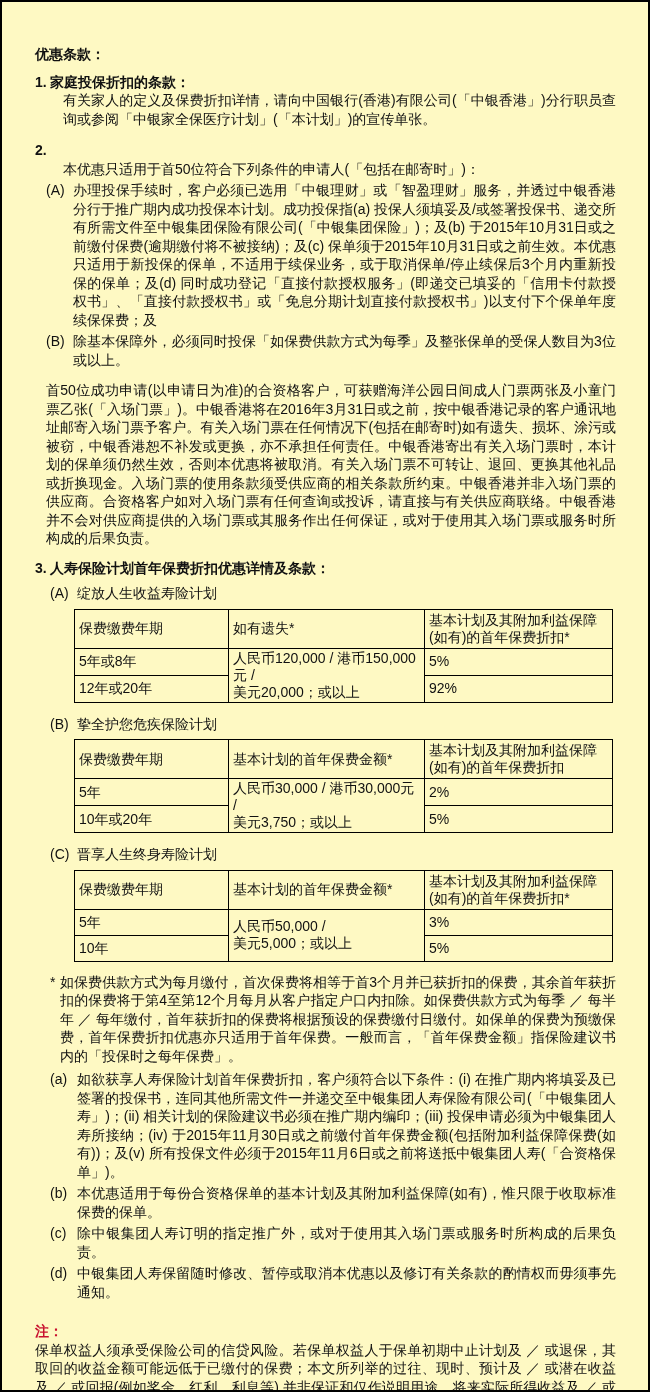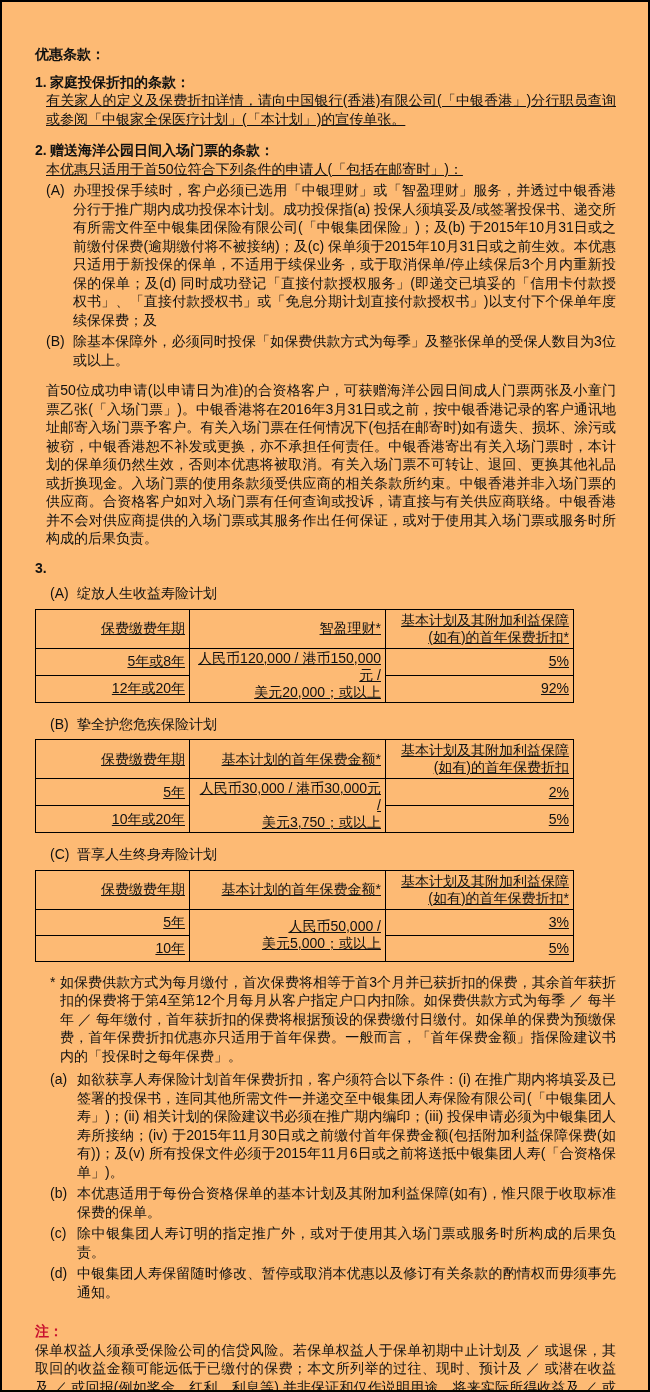--- a/index.html
+++ b/index.html
@@ -1,39 +1,39 @@
 <!DOCTYPE html>
 <html><head>
 <meta charset="utf-8">
 <style>
   html,body{margin:0;padding:0;background:#fff;}
   .page{
     width:650px;height:1392px;box-sizing:border-box;
-    border:2px solid #000;background:#fdba74;
+    border:2px solid #000;background:#fef9c3;
     padding:43px 32px 0 33px;
     font-family:"Liberation Sans","DejaVu Sans",sans-serif;
     font-size:14px;line-height:18.5px;color:#111;
     text-align:justify;
     overflow:hidden;
   }
   .red{color:#C8102E;}
   .doc-title{font-weight:bold;margin-bottom:8px;}
   .sec{margin-top:9px;}
   .sec-head{display:flex;font-weight:bold;}
   .sec-num{flex:none;width:15px;}
-  .sec-body{margin-left:11px;text-decoration:underline;}
+  .sec-body{margin-left:28px;}
   .hang{display:flex;margin-left:11px;margin-top:3px;}
   .hang .lbl{flex:none;width:27px;}
   .hang .txt{flex:1;text-align:justify;}
   .para{margin-left:11px;margin-top:12px;}
   .plan-label{display:flex;margin:7px 0 6px 15px;}
   .plan-label .lbl{flex:none;width:27px;}
   table.premium{
-    border-collapse:collapse;width:538px;
-    table-layout:fixed;text-align:right;line-height:17px;text-decoration:underline;
+    border-collapse:collapse;margin-left:39px;width:538px;
+    table-layout:fixed;text-align:left;line-height:17px;
   }
   table.premium td{border:1px solid #000;padding:1px 4px;vertical-align:middle;white-space:pre-line;}
   table.premium td.hdr{height:36px;}
   table.premium td.row{height:23px;}
   .footnote{display:flex;margin-left:15px;margin-top:11px;}
   .footnote .lbl{flex:none;width:10px;}
   .items{margin-top:5px;}
   .note-head{margin-top:21px;font-weight:bold;}
 </style>
 </head>
@@ -47,53 +47,53 @@
     <div class="sec-head">
       <span class="sec-num">1.</span>
       <span>家庭投保折扣的条款：</span>
     </div>
     <div class="sec-body">有关家人的定义及保费折扣详情，请向中国银行(香港)有限公司(「中银香港」)分行职员查询或参阅「中银家全保医疗计划」(「本计划」)的宣传单张。</div>
   </div>
 
   <div class="sec" style="margin-top:13px;">
     <div class="sec-head">
       <span class="sec-num">2.</span>
-      <span>赠送海洋公园日间入场门票的条款：</span>
     </div>
     <div class="sec-body">本优惠只适用于首50位符合下列条件的申请人(「包括在邮寄时」)：</div>
     <div class="hang">
       <span class="lbl">(A)</span>
       <span class="txt">办理投保手续时，客户必须已选用「中银理财」或「智盈理财」服务，并透过中银香港分行于推广期内成功投保本计划。成功投保指(a) 投保人须填妥及/或签署投保书、递交所有所需文件至中银集团保险有限公司(「中银集团保险」)；及(b) 于2015年10月31日或之前缴付保费(逾期缴付将不被接纳)；及(c) 保单须于2015年10月31日或之前生效。本优惠只适用于新投保的保单，不适用于续保业务，或于取消保单/停止续保后3个月内重新投保的保单；及(d) 同时成功登记「直接付款授权服务」(即递交已填妥的「信用卡付款授权书」、「直接付款授权书」或「免息分期计划直接付款授权书」)以支付下个保单年度续保保费；及</span>
     </div>
     <div class="hang">
       <span class="lbl">(B)</span>
       <span class="txt">除基本保障外，必须同时投保「如保费供款方式为每季」及整张保单的受保人数目为3位或以上。</span>
     </div>
     <div class="para">首50位成功申请(以申请日为准)的合资格客户，可获赠海洋公园日间成人门票两张及小童门票乙张(「入场门票」)。中银香港将在2016年3月31日或之前，按中银香港记录的客户通讯地址邮寄入场门票予客户。有关入场门票在任何情况下(包括在邮寄时)如有遗失、损坏、涂污或被窃，中银香港恕不补发或更换，亦不承担任何责任。中银香港寄出有关入场门票时，本计划的保单须仍然生效，否则本优惠将被取消。有关入场门票不可转让、退回、更换其他礼品或折换现金。入场门票的使用条款须受供应商的相关条款所约束。中银香港并非入场门票的供应商。合资格客户如对入场门票有任何查询或投诉，请直接与有关供应商联络。中银香港并不会对供应商提供的入场门票或其服务作出任何保证，或对于使用其入场门票或服务时所构成的后果负责。</div>
   </div>
 
   <div class="sec" style="margin-top:11px;">
     <div class="sec-head">
       <span class="sec-num">3.</span>
+      <span>人寿保险计划首年保费折扣优惠详情及条款：</span>
     </div>
 
     <div class="plan-label">
       <span class="lbl">(A)</span>
       <span>绽放人生收益寿险计划</span>
     </div>
     <table class="premium">
       <colgroup>
           <col style="width:154px">
           <col style="width:196px">
           <col style="width:188px">
         </colgroup>
       <tbody>
           <tr>
         <td class="hdr">保费缴费年期</td>
-        <td class="hdr">智盈理财*</td>
+        <td class="hdr">如有遗失*</td>
         <td class="hdr">基本计划及其附加利益保障
 (如有)的首年保费折扣*</td>
       </tr>
       <tr>
         <td class="row">5年或8年</td>
         <td class="row" rowspan="2">人民币120,000 / 港币150,000元 /
 美元20,000；或以上</td>
         <td class="row">5%</td>
       </tr>
       <tr>

